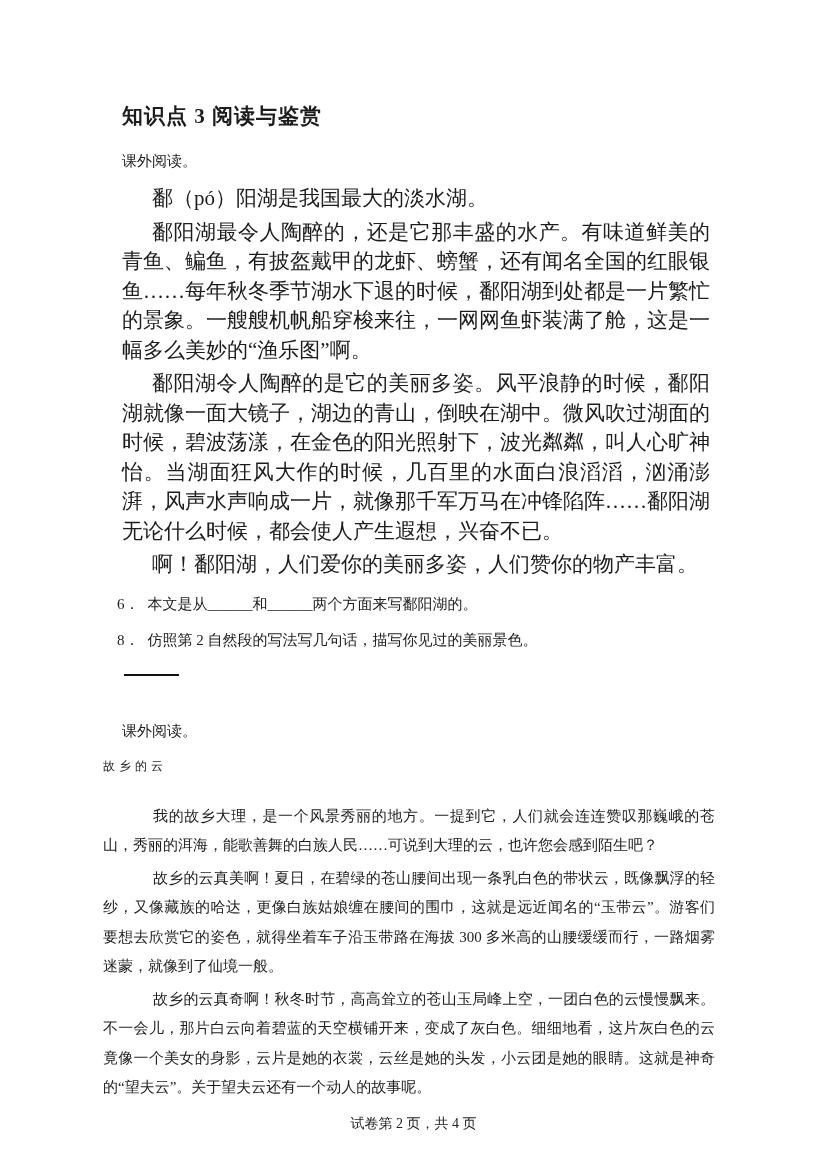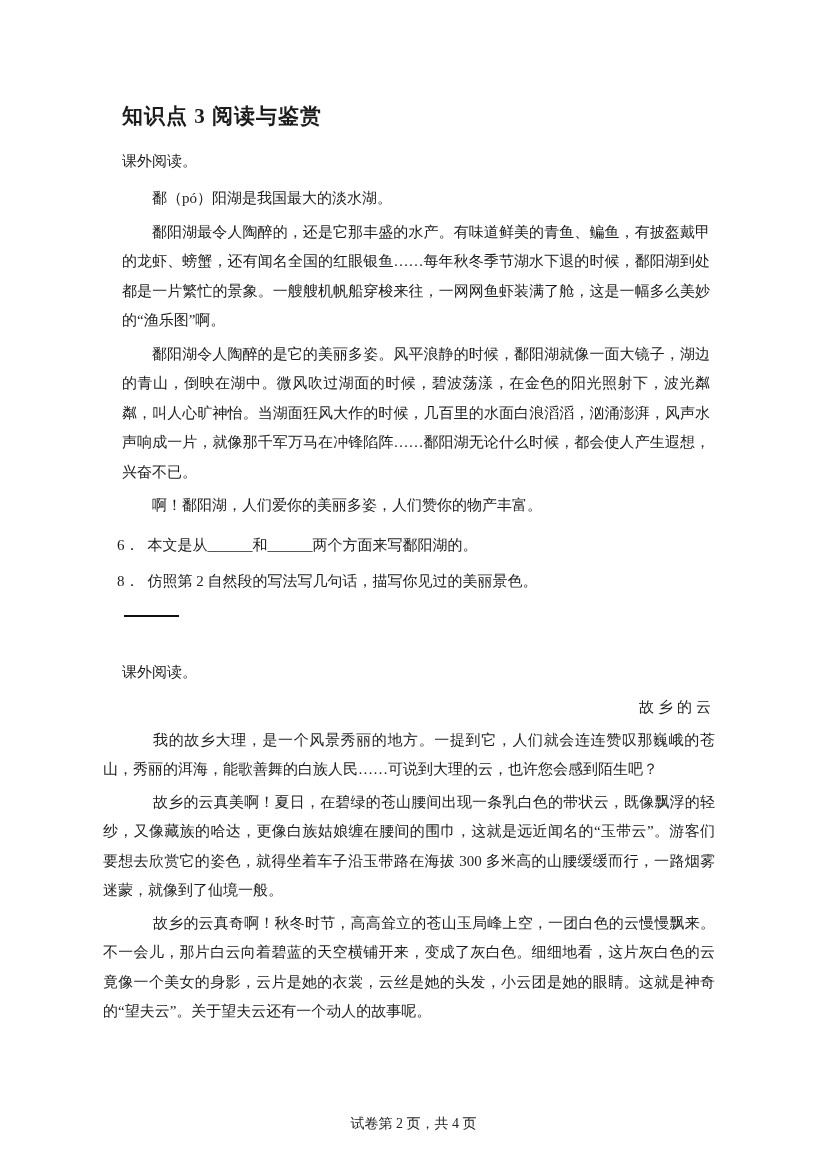--- a/index.html
+++ b/index.html
@@ -31,21 +31,21 @@
     letter-spacing: 1px;
   }
   .section-label {
     margin: 20px 0 0 19px;
     font-size: 15px;
     line-height: 22px;
   }
   .passage1 p {
     margin: 0 0 0 19px;
     width: 588px;
-    font-size: 15px;
+    font-size: 21px;
     line-height: 29.5px;
     text-align: justify;
     text-indent: 30px;
   }
   .passage1 p.first {
     margin-top: 12px;
   }
   .passage1 p.gap {
     margin-top: 4px;
   }
@@ -65,35 +65,35 @@
     width: 55px;
     height: 0;
     border-bottom: 2px solid #111;
   }
   .section-label.second {
     margin-top: 44px;
   }
   .passage-title {
     margin-top: 12px;
     width: 612px;
-    text-align: right;
-    font-size: 15px;
+    text-align: left;
+    font-size: 12px;
     line-height: 24px;
     letter-spacing: 4px;
   }
   .passage2 p {
     margin: 0;
     width: 612px;
     font-size: 15px;
     line-height: 29.5px;
     text-align: justify;
     text-indent: 50px;
   }
   .passage2 p.first {
-    margin-top: 7px;
+    margin-top: 24px;
   }
   .passage2 p.gap {
     margin-top: 3px;
   }
   .footer {
     position: absolute;
     left: 0;
     top: 1114px;
     width: 827px;
     text-align: center;

